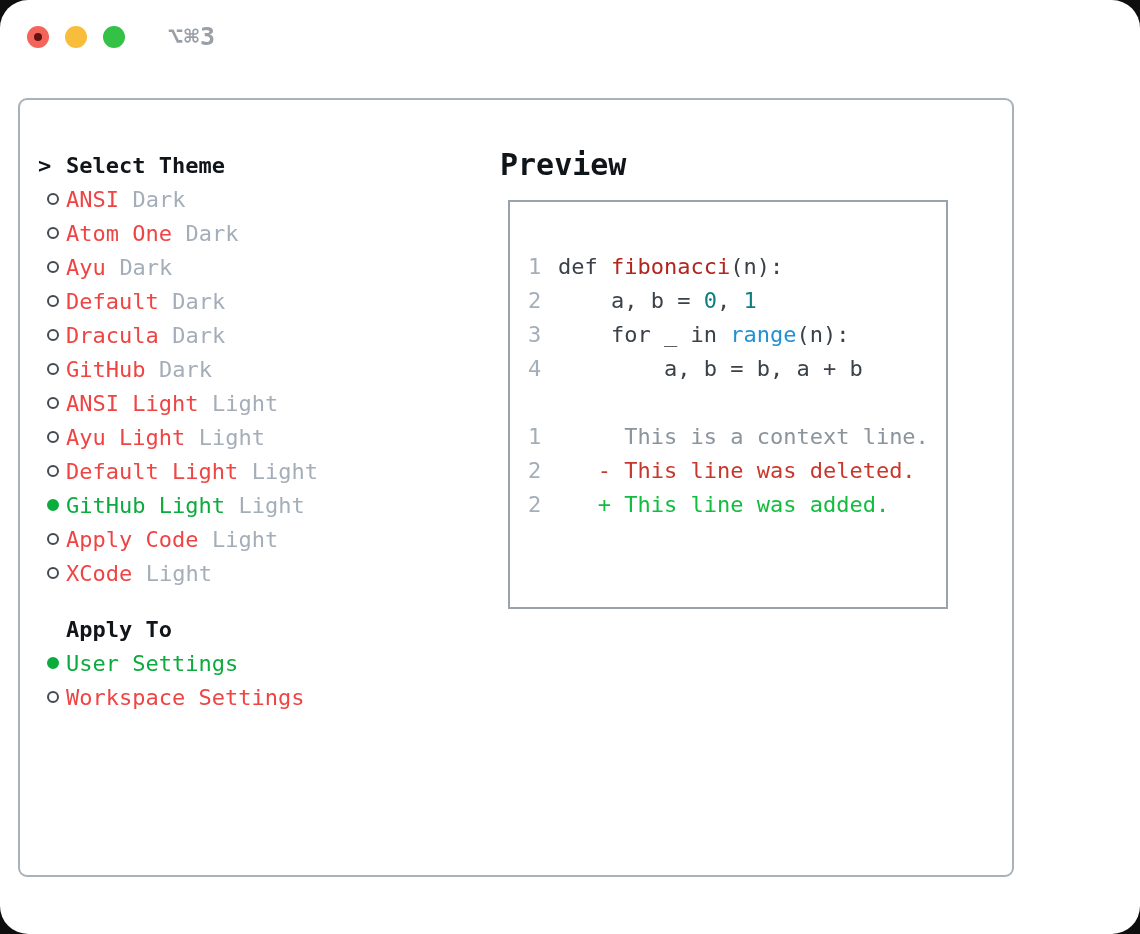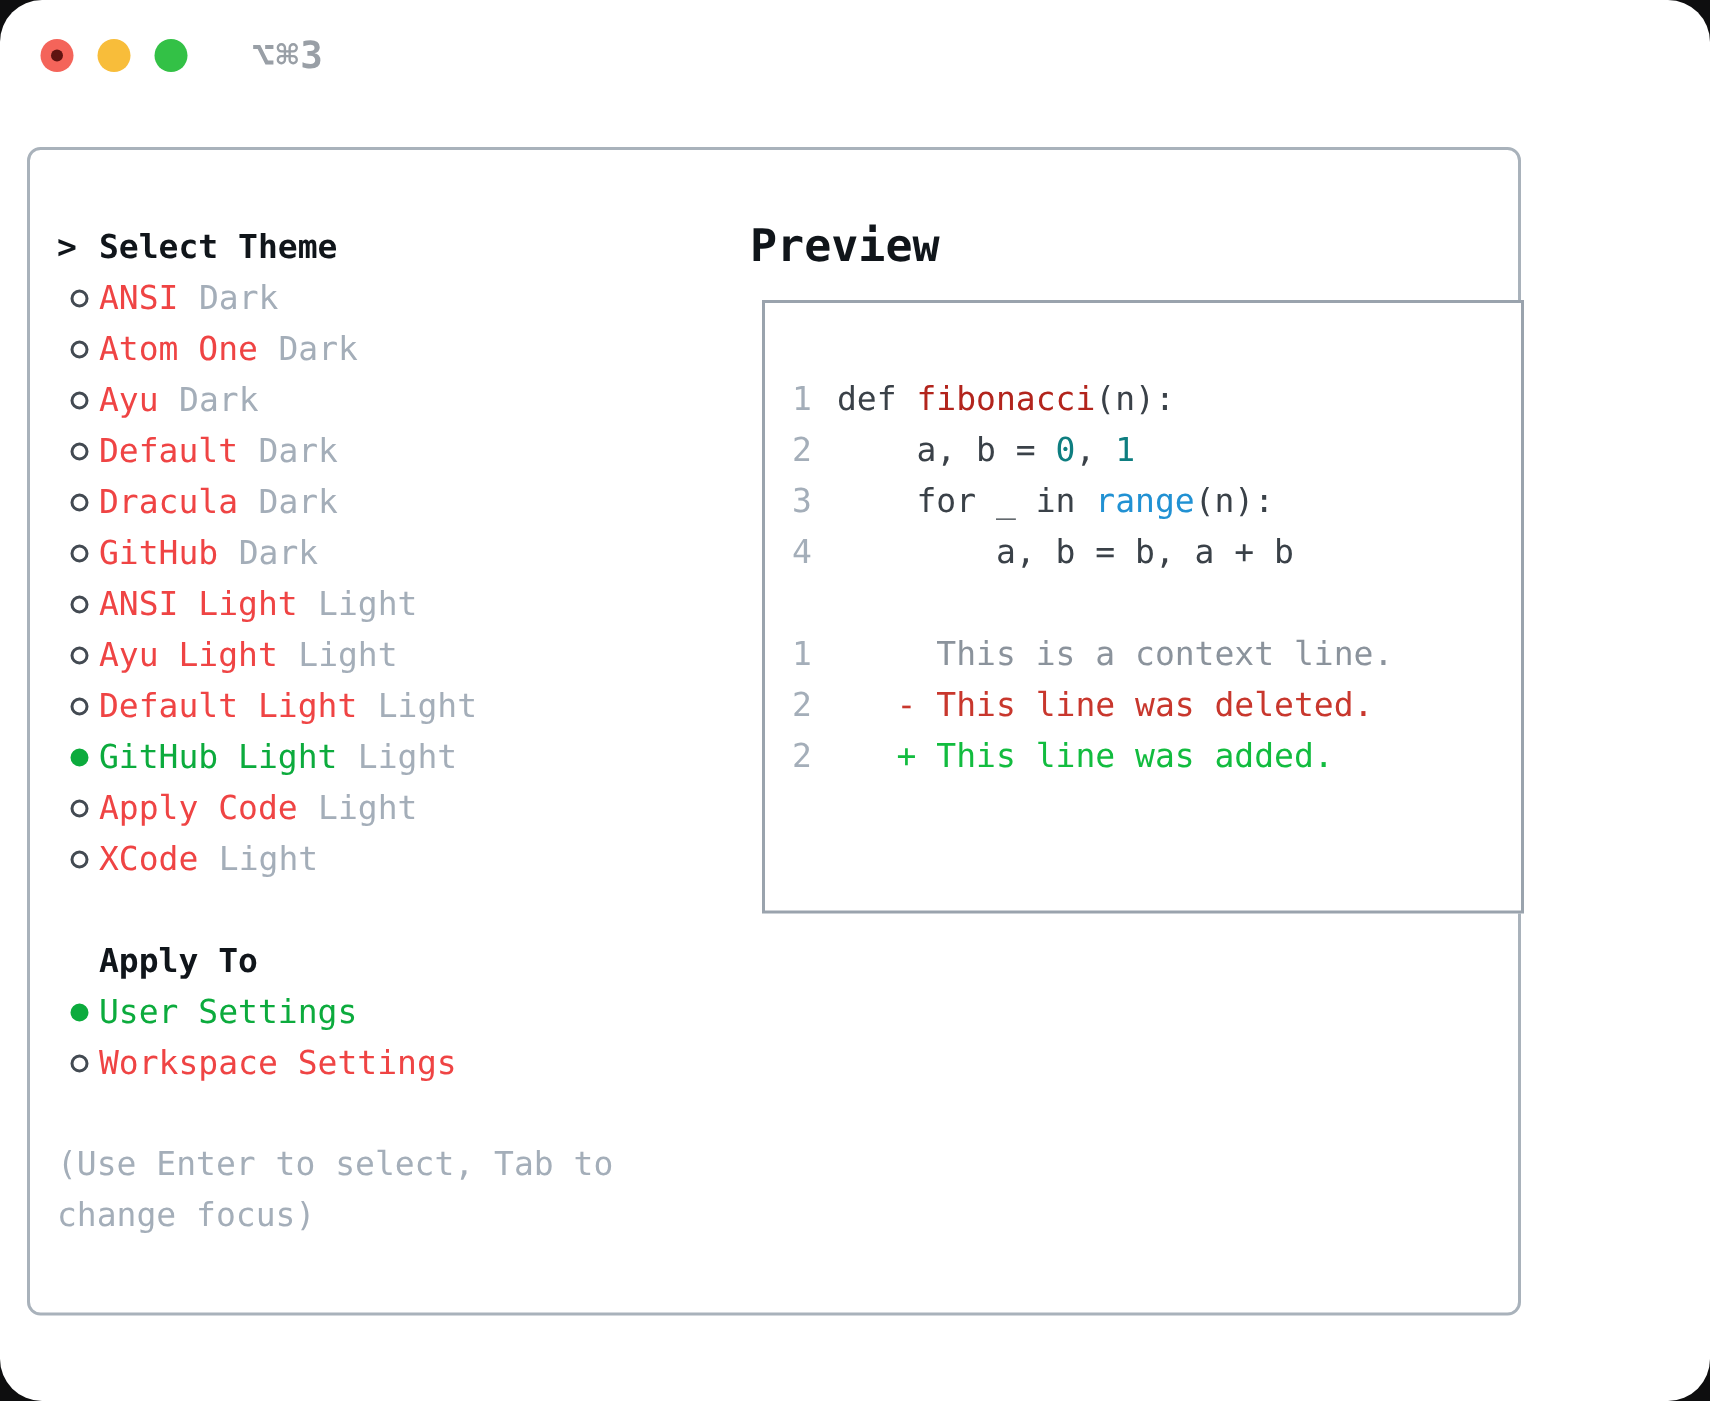--- a/index.html
+++ b/index.html
@@ -25,28 +25,28 @@
   .left-col { position:absolute; left:18px; top:48px; font-size:22px; color:#3a4148; }
   .row { display:flex; align-items:center; height:34px; white-space:pre; }
   .marker { display:inline-flex; align-items:center; justify-content:center; width:28px; flex:0 0 28px; }
   .cursor { color:#10151a; font-weight:bold; justify-content:flex-start; }
   .h { font-weight:bold; color:#10151a; }
   .circle { width:12px; height:12px; border:2px solid #434a52; border-radius:50%; margin-left:1px; }
   .circle.sel { background:#0cab3d; border-color:#0cab3d; }
   .row.sel .opt-name { color:#0cab3d; }
   .opt-name { color:#ef4444; }
   .opt-tag { color:#a4aeb9; margin-left:0.62em; }
-  .apply-block { margin-top:34px; }
+  .apply-block { margin-top:22px; }
   .hint { margin-top:34px; color:#a4aeb9; }
   .hint div { height:34px; line-height:34px; white-space:pre; }
 
   
   .preview-label { position:absolute; left:480px; top:48px; height:34px; line-height:34px;
                    font-size:30px; font-weight:bold; color:#10151a; }
-  .preview-box { position:absolute; left:488px; top:100px; width:508px; height:409px;
+  .preview-box { position:absolute; left:488px; top:100px; width:440px; height:409px;
                  border:2px solid #9aa3ad; background:#fff; padding:48px 0 0 18px; }
   .pline { height:34px; line-height:34px; font-size:22px; white-space:pre; }
   .ln { display:inline-block; width:30px; color:#a4aeb9; }
   .spacer { height:34px; }
   .t-plain   { color:#3a4148; }
   .t-func    { color:#b2241c; }
   .t-number  { color:#0e7e80; }
   .t-builtin { color:#2191d3; }
   .d-context { color:#8b939c; }
   .d-deleted { color:#c8372d; }
@@ -93,24 +93,20 @@
           <div class="row">
             <span class="marker"></span>
             <span class="h">Apply To</span>
           </div>
           <div id="apply-list">
               <div class="row sel"><span class="marker"><span class="circle sel"></span></span><span class="opt-name">User Settings</span></div>
               <div class="row"><span class="marker"><span class="circle"></span></span><span class="opt-name">Workspace Settings</span></div>
             </div>
         </div>
 
-        <div class="hint" id="hint">
-            <div>(Use Enter to select, Tab to</div>
-            <div>change focus)</div>
-          </div>
       </div>
 
       <div class="preview-label">Preview</div>
       <div class="preview-box">
         <div id="code-block">
             <div class="pline"><span class="ln">1</span><span class="t-plain">def </span><span class="t-func">fibonacci</span><span class="t-plain">(n):</span></div>
             <div class="pline"><span class="ln">2</span><span class="t-plain">    a, b = </span><span class="t-number">0</span><span class="t-plain">, </span><span class="t-number">1</span></div>
             <div class="pline"><span class="ln">3</span><span class="t-plain">    for _ in </span><span class="t-builtin">range</span><span class="t-plain">(n):</span></div>
             <div class="pline"><span class="ln">4</span><span class="t-plain">        a, b = b, a + b</span></div>
           </div>

